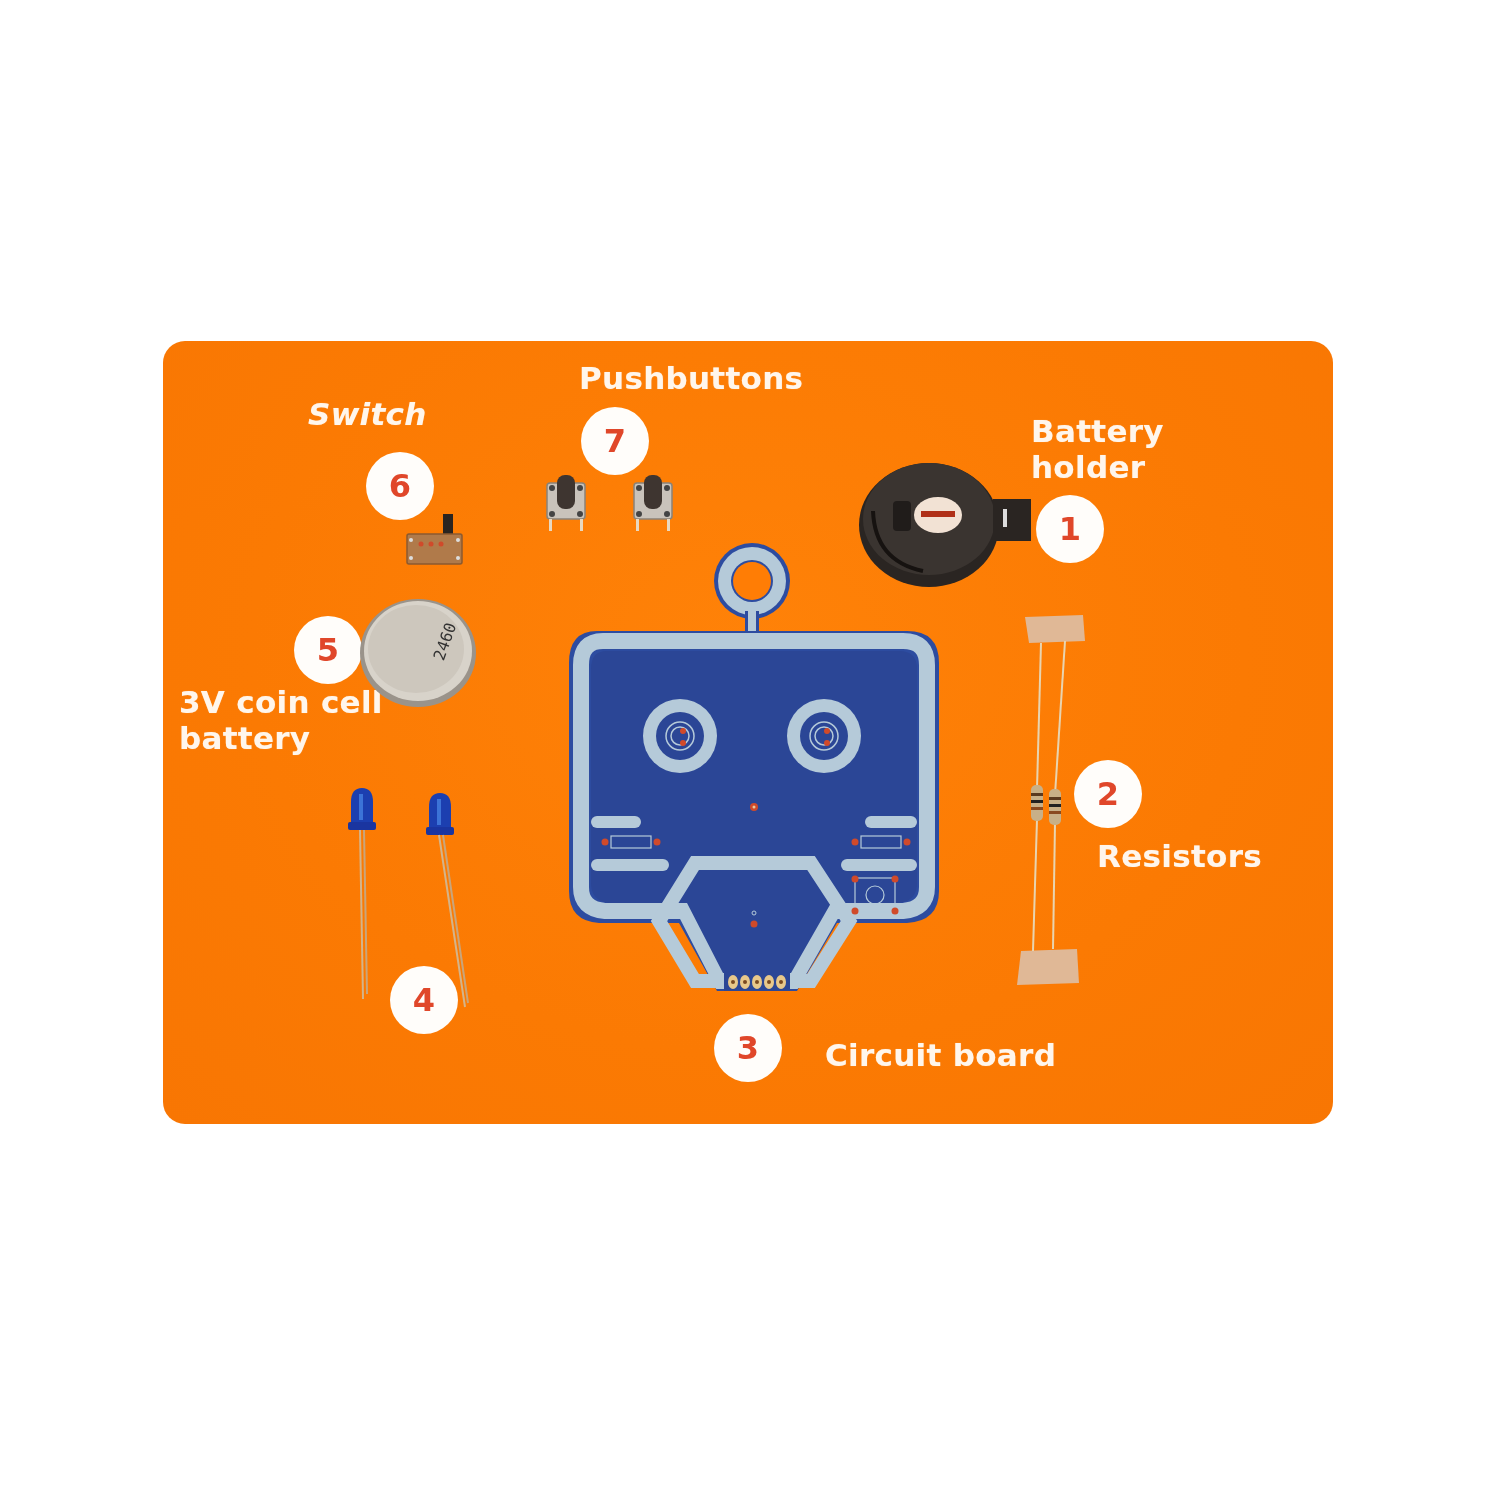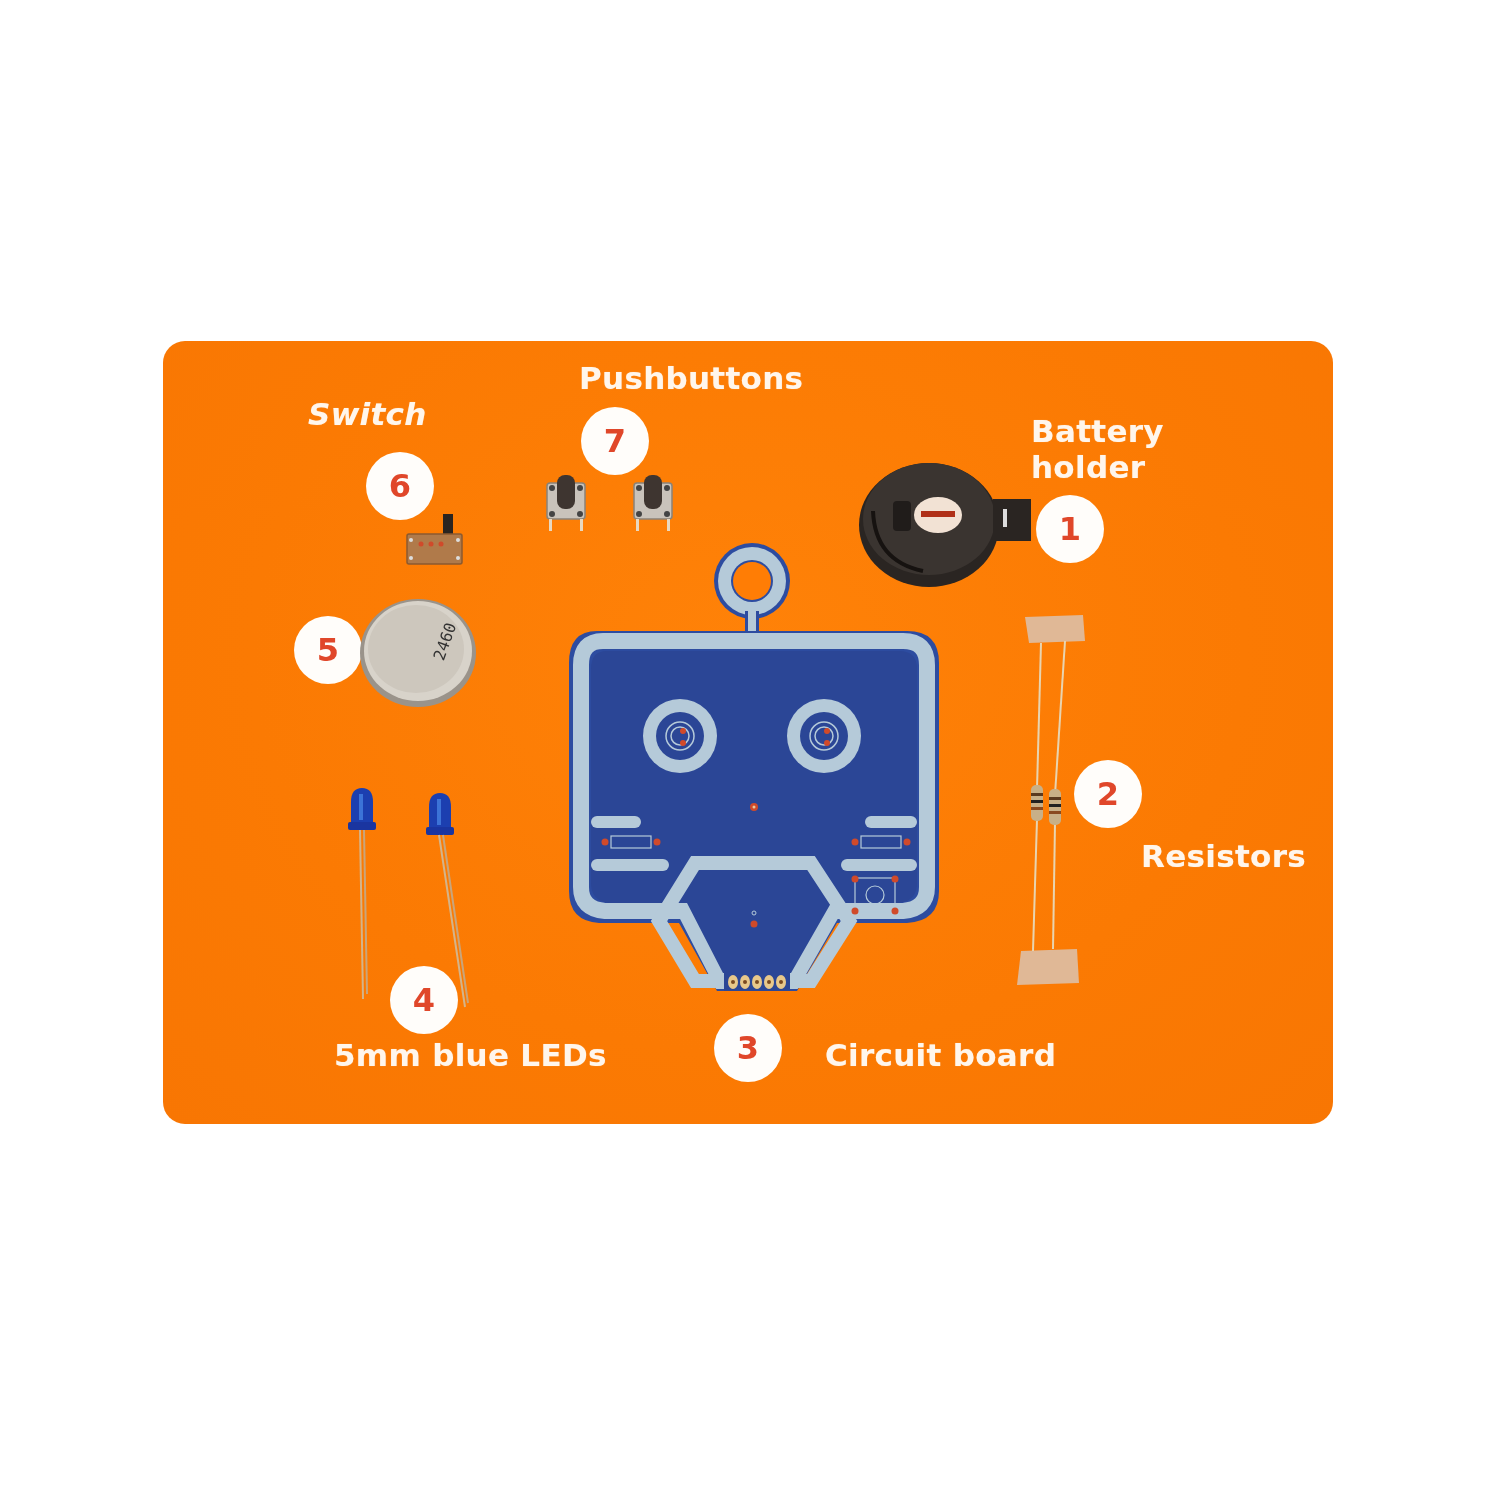--- a/index.html
+++ b/index.html
@@ -35,26 +35,29 @@
   <div class="label" style="left:416px; top:19px;">Pushbuttons</div>
   <div class="badge" style="left:418px; top:66px;">7</div>
 
   <div class="label" style="left:868px; top:72px;">
     <div>Battery</div>
     <div>holder</div>
   </div>
   <div class="badge" style="left:873px; top:154px;">1</div>
 
   <div class="badge" style="left:131px; top:275px;">5</div>
+  <div class="label" style="left:16px; top:343px;">
+    <div>3V coin cell</div>
+    <div>battery</div>
+  </div>
 
   <div class="badge" style="left:911px; top:419px;">2</div>
-  <div class="label" style="left:934px; top:497px;margin-left:44px;">Resistors</div>
+  <div class="label" style="left:934px; top:497px;">Resistors</div>
 
   <div class="badge" style="left:227px; top:625px;">4</div>
-  <div class="label" style="left:171px; top:696px;">5mm blue LEDs</div>
 
   <div class="badge" style="left:551px; top:673px;">3</div>
   <div class="label" style="left:662px; top:696px;">Circuit board</div>
 
   <svg class="abs" style="left:240px; top:165px;" width="65" height="65" viewBox="0 0 65 65">
     <rect x="40" y="8" width="10" height="22" fill="#2a2420"></rect>
     <rect x="4" y="28" width="55" height="30" rx="2" fill="#b07a4a" stroke="#8a5a30" stroke-width="1.5"></rect>
     <circle cx="18" cy="38" r="2.5" fill="#d04a2a"></circle>
       <circle cx="28" cy="38" r="2.5" fill="#d04a2a"></circle>
       <circle cx="38" cy="38" r="2.5" fill="#d04a2a"></circle>

